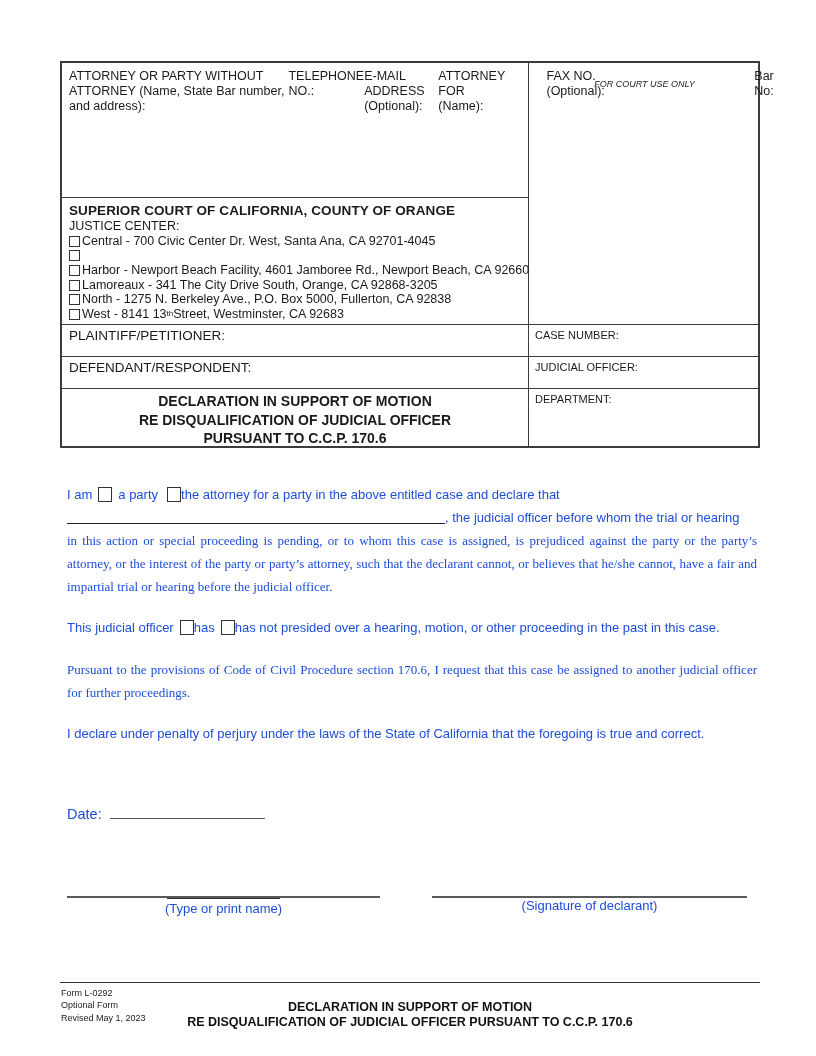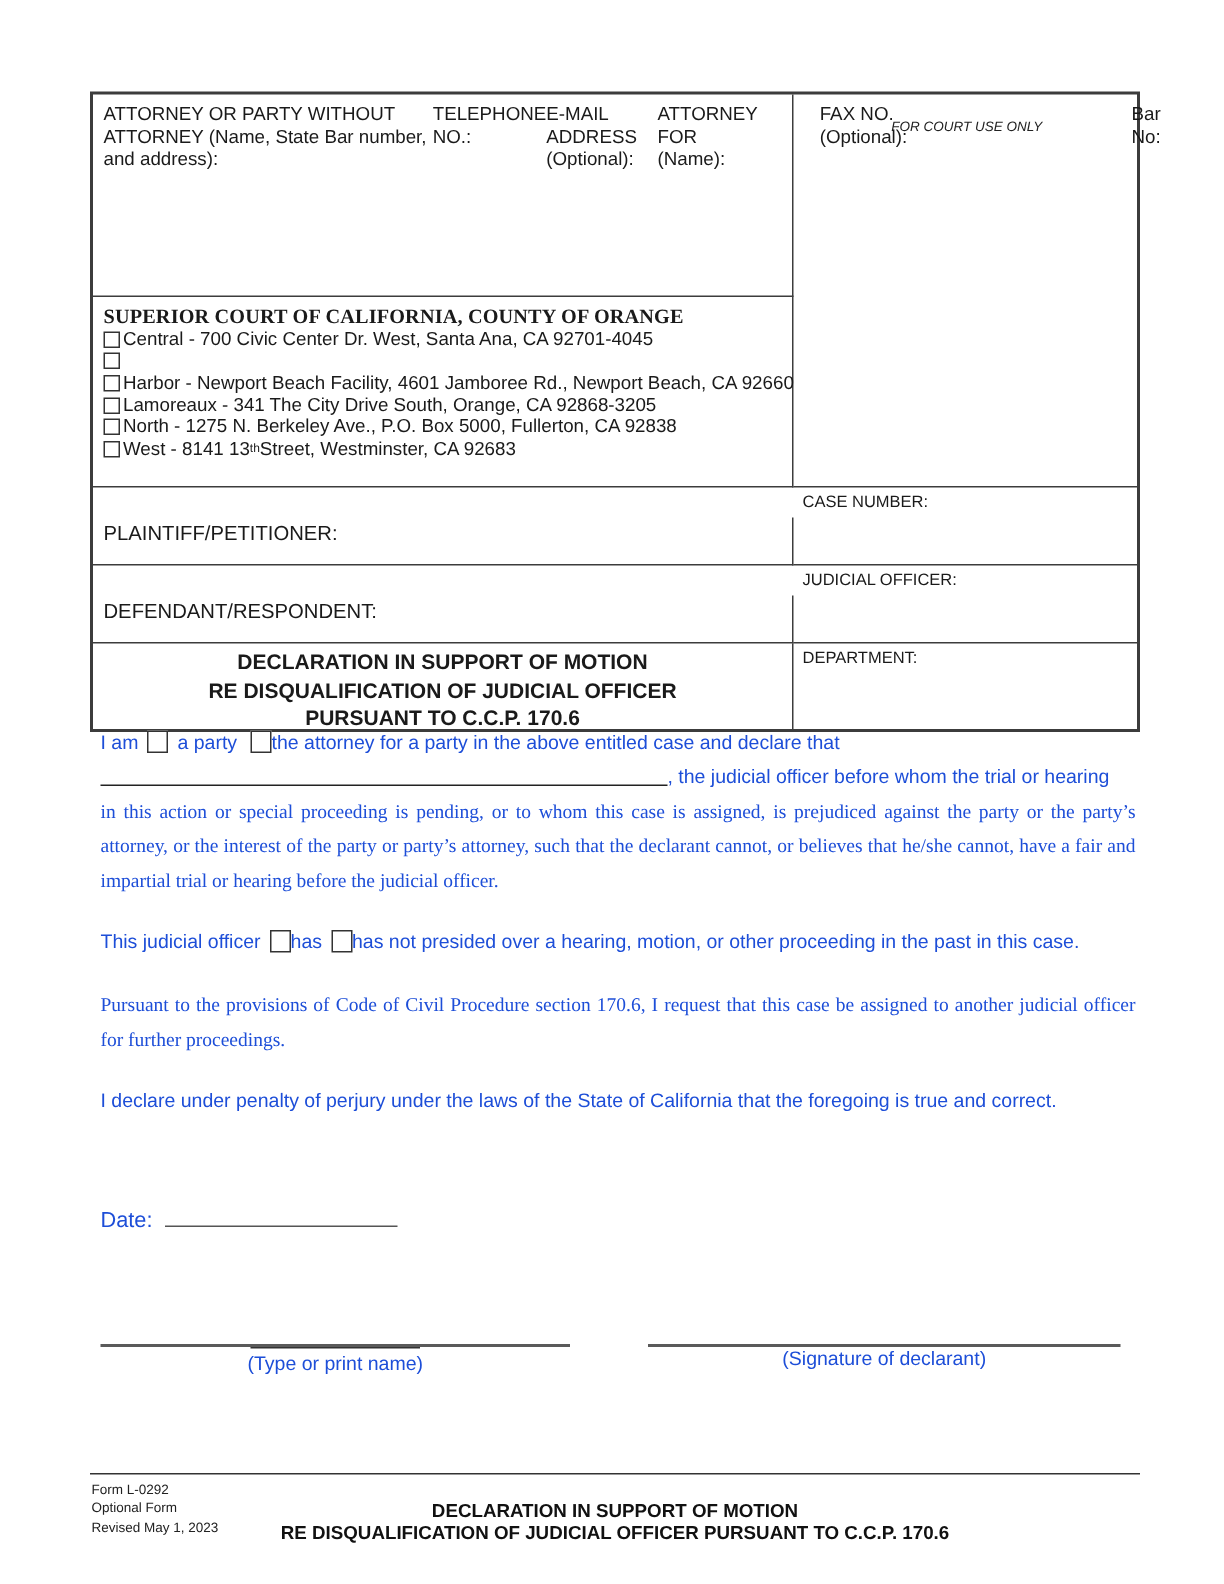--- a/index.html
+++ b/index.html
@@ -25,26 +25,26 @@
     display:flex; flex-direction:row; font-size:12.5px; line-height:15px; }
   .attorney-spacer { flex:1; }
   .contact-line { position:relative; height:14.5px; }
   .fax-label  { position:absolute; left:258px; top:0; }
   .barno-label{ position:absolute; left:316px; top:0; }
 
   .court-use-cell { grid-column:2; grid-row:1 / span 2; text-align:center;
     padding-top:16px; font-size:9px; font-style:italic; color:#222; }
 
   .court-cell { grid-column:1; height:127px; padding:5px 6px 2px 7px; font-size:12.5px; }
-  .court-name { font-weight:bold; font-size:13.5px; letter-spacing:0.1px;font-family:Liberation Serif, serif; }
+  .court-name { font-weight:bold; font-size:13.5px; letter-spacing:0.1px; }
   .jc-label   { margin-top:1px; line-height:15px; }
   .jc-row { display:flex; align-items:center; height:14.6px; line-height:14.6px; white-space:nowrap; }
   .jc-row sup { font-size:8px; line-height:0; }
 
-  .party-cell { grid-column:1; height:32px; padding:3px 6px 0 7px; font-size:13.5px;margin-top:20px; }
+  .party-cell { grid-column:1; height:32px; padding:3px 6px 0 7px; font-size:13.5px; }
   .small-cell { grid-column:2; padding:4px 5px 0 6px; font-size:11px; }
 
   .title-cell { grid-column:1; height:57px; padding-top:3px; text-align:center;
     font-weight:bold; font-size:14px; line-height:18.5px; }
   .dept-cell  { grid-column:2; }
 
   
   .cb { display:inline-block; width:12px; height:13px; border:1px solid #333;
         background:#fff; vertical-align:-2px; }
   .jc-cb { width:11px; height:11px; flex:0 0 11px; margin-right:2px; vertical-align:middle; }
@@ -106,20 +106,21 @@
         <span class="barno-label">Bar No:</span>
       </div>
     </div>
 
     <div class="cell court-use-cell last-col">
       <span>FOR COURT USE ONLY</span>
     </div>
 
     <div class="cell court-cell">
       <div class="court-name">SUPERIOR COURT OF CALIFORNIA, COUNTY OF ORANGE</div>
+      <div class="jc-label">JUSTICE CENTER:</div>
       <div class="jc-row">
         <span class="cb jc-cb"></span>
         <span>Central - 700 Civic Center Dr. West, Santa Ana, CA 92701-4045</span>
       </div>
       <div class="jc-row">
         <span class="cb jc-cb"></span>
       </div>
       <div class="jc-row">
         <span class="cb jc-cb"></span>
         <span>Harbor - Newport Beach Facility, 4601 Jamboree Rd., Newport Beach, CA 92660</span>

